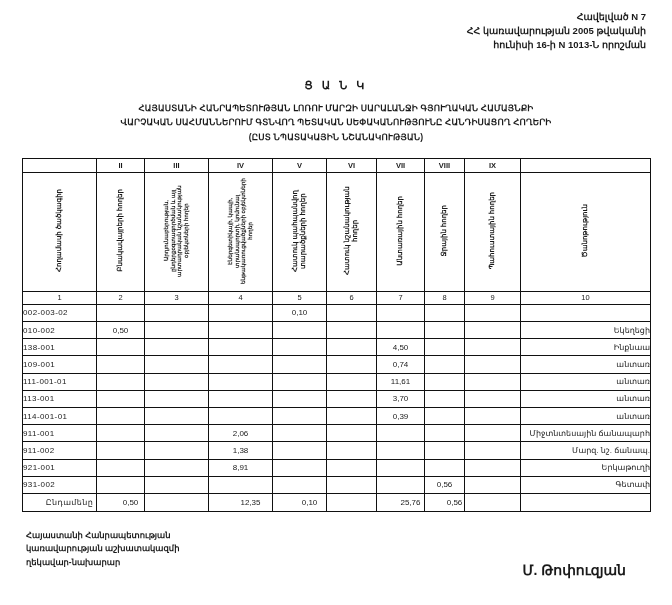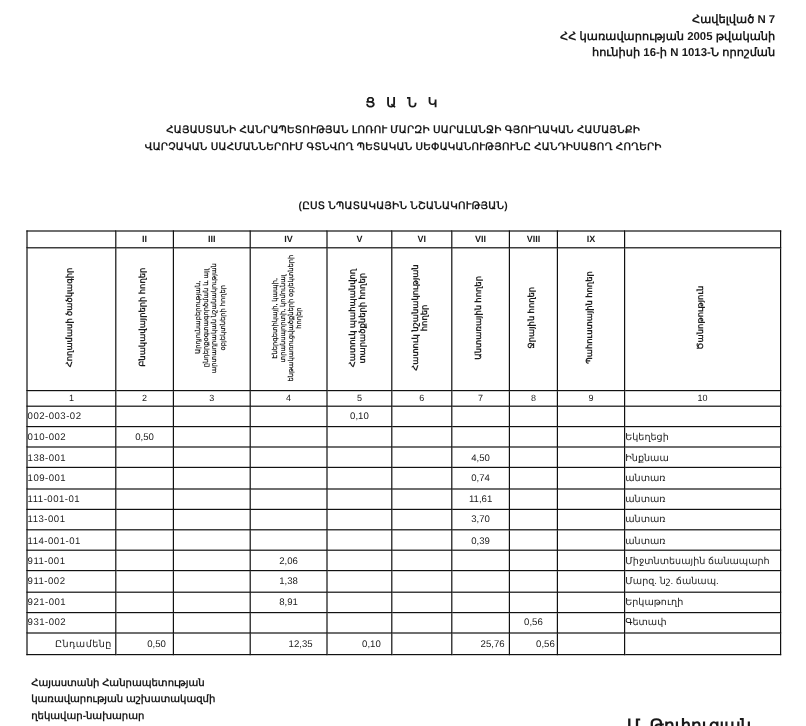--- a/index.html
+++ b/index.html
@@ -40,21 +40,20 @@
   .doc-subtitle {
     text-align: center;
     font-size: 8.6px;
     font-weight: bold;
     line-height: 1.65;
     margin-top: 9px;
     letter-spacing: 0.2px;
   }
   .doc-subtitle .sub-note {
     font-weight: bold;
-    margin-top: 34px;
   }
 
   table.main {
     margin-top: 14px;
     border-collapse: collapse;
     width: 628px;
     table-layout: fixed;
   }
   table.main td, table.main th {
     border: 1px solid #111;
@@ -105,21 +104,21 @@
   td.c-code {
     text-align: left;
     padding-left: 4px;
     font-size: 8px;
     letter-spacing: 0.4px;
   }
   td.num {
     text-align: center;
   }
   td.name {
-    text-align: left;
+    text-align: right;
     padding-left: 4px;
     font-size: 7.6px;
   }
   tr.total td {
     height: 17px;
     font-size: 8px;
     padding-left: 20px;
   }
   tr.total td.c-code {
     text-align: center;

